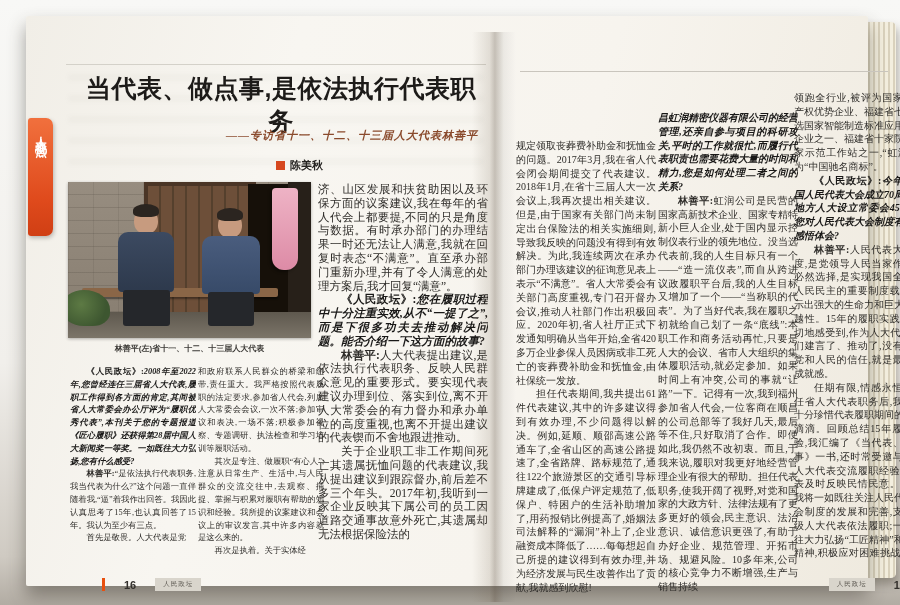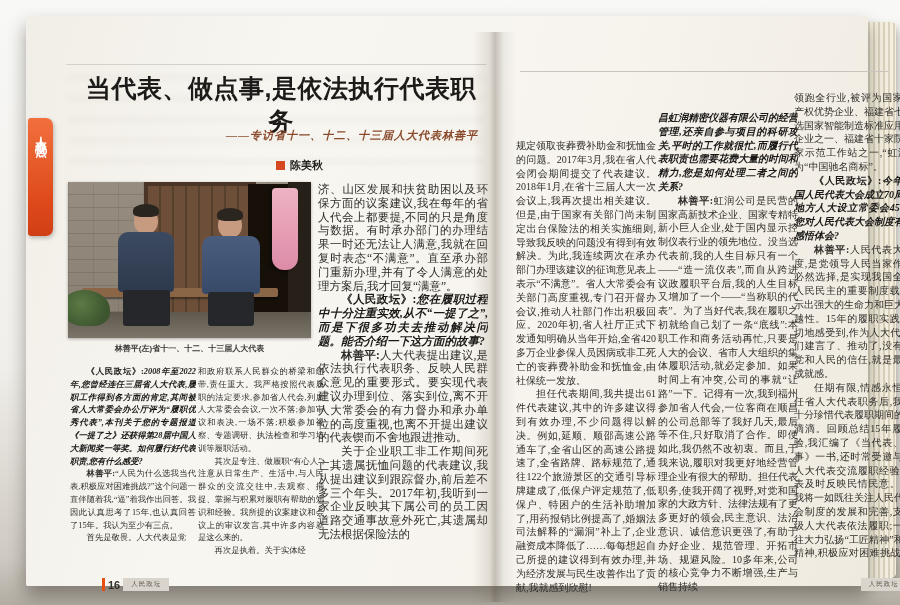--- a/index.html
+++ b/index.html
@@ -104,21 +104,21 @@
   .rp-topic{font-family:"Liberation Sans",sans-serif;font-size:8px;color:#85807a;letter-spacing:.3px;}
   .rp-section{font-family:"Liberation Sans",sans-serif;font-size:12px;font-weight:700;color:#c23420;
               margin-left:7px;letter-spacing:1px;}
   .rp-icon{display:inline-block;position:relative;width:11px;height:11px;background:#e04e1c;
            margin-left:6px;vertical-align:-1px;}
   .rp-icon i{position:absolute;right:-3px;top:-3px;width:5px;height:5px;background:#f0a03c;}
   .rp-rule{position:absolute;left:494px;top:55px;width:368px;height:1px;background:#c9c5bd;}
 
   
   .footer{position:absolute;top:562px;font-family:"Liberation Sans",sans-serif;
-          display:flex;align-items:center;gap:3px;padding-left:40px;}
+          display:flex;align-items:center;gap:19px;padding-left:40px;}
   .f-left{left:36px;}
   .f-right{left:700px;width:162px;justify-content:flex-end;}
   .f-bar{width:3px;height:13px;background:#e8500f;}
   .f-num{font-size:11px;font-weight:700;color:#33302c;}
   .f-box{background:#d9d5cc;color:#5a564f;font-size:6.5px;padding:2px 8px;letter-spacing:1px;}
 </style>
 </head>
 <body>
 
 <div class="stage">
@@ -157,22 +157,22 @@
       <div class="p2">
         <div class="head"></div>
           <div class="torso"></div>
           <div class="legs"></div>
       </div>
       <div class="ph-plant"></div>
     </div>
     <div class="caption">林善平(左)省十一、十二、十三届人大代表</div>
 
     <div class="col colA">
-      <p class="q ind"><b class="lead">《人民政坛》:</b><span>2008年至2022年,您曾经连任三届省人大代表,履职工作得到各方面的肯定,其间被省人大常委会办公厅评为“履职优秀代表”,本刊关于您的专题报道《一提了之》还获得第28届中国人大新闻奖一等奖。如何履行好代表职责,您有什么感受?</span></p>
-      <p class="a ind"><b class="lead">林善平:</b><span>“人民为什么选我当代表,积极应对困难挑战?”这个问题一直伴随着我,“逼”着我作出回答。我因此认真思考了15年,也认真回答了15年。我认为至少有三点。</span></p>
+      <p class="q ind"><b class="lead">《人民政坛》:</b><span>2008年至2022年,您曾经连任三届省人大代表,履职工作得到各方面的肯定,其间被省人大常委会办公厅评为“履职优秀代表”,本刊关于您的专题报道《匠心履职》还获得第28届中国人大新闻奖一等奖。一如既往大力弘扬,您有什么感受?</span></p>
+      <p class="a ind"><b class="lead">林善平:</b><span>“是依法执行代表职务,我当代表为什么?”这个问题一直伴随着我,“逼”着我作出回答。我因此认真思考了15年,也认真回答了15年。我认为至少有三点。</span></p>
       <p class="a ind"><b class="lead"></b><span>首先是敬畏。人大代表是党</span></p>
     </div>
     <div class="col colB">
       <p class="a"><span>和政府联系人民群众的桥梁和纽带,责任重大。我严格按照代表履职的法定要求,参加省人代会,列席人大常委会会议,一次不落;参加审议和表决,一场不落;积极参加视察、专题调研、执法检查和学习培训等履职活动。</span></p>
       <p class="a ind"><span>其次是专注、做履职“有心人”,注意从日常生产、生活中,与人民群众的交流交往中,去观察、捕捉、掌握与积累对履职有帮助的知识和经验。我所提的议案建议和会议上的审议发言,其中许多内容就是这么来的。</span></p>
       <p class="a ind"><span>再次是执着。关于实体经</span></p>
     </div>
     <div class="col colC">
       <p class="a"><span>济、山区发展和扶贫助困以及环保方面的议案建议,我在每年的省人代会上都要提,不同的只是角度与数据。有时承办部门的办理结果一时还无法让人满意,我就在回复时表态“不满意”。直至承办部门重新办理,并有了令人满意的处理方案后,我才回复“满意”。</span></p>
       <p class="q ind"><b class="lead">《人民政坛》:</b><span>您在履职过程中十分注重实效,从不“一提了之”,而是下很多功夫去推动解决问题。能否介绍一下这方面的故事?</span></p>

